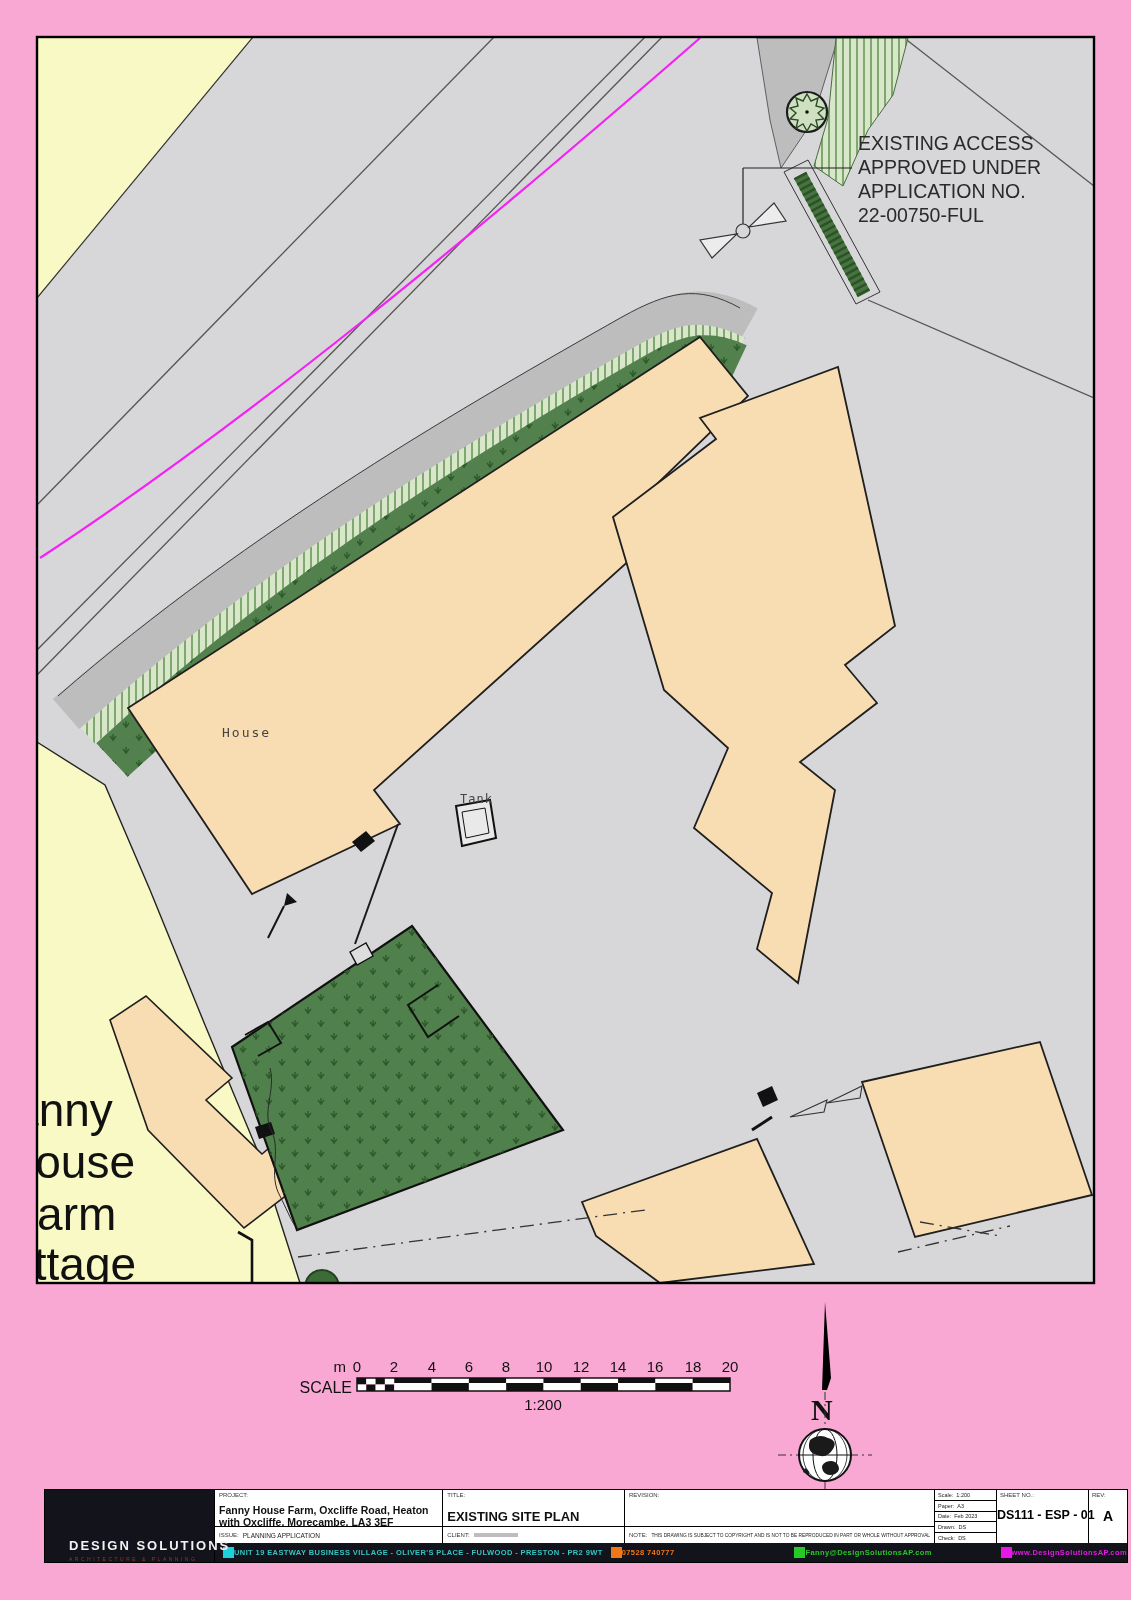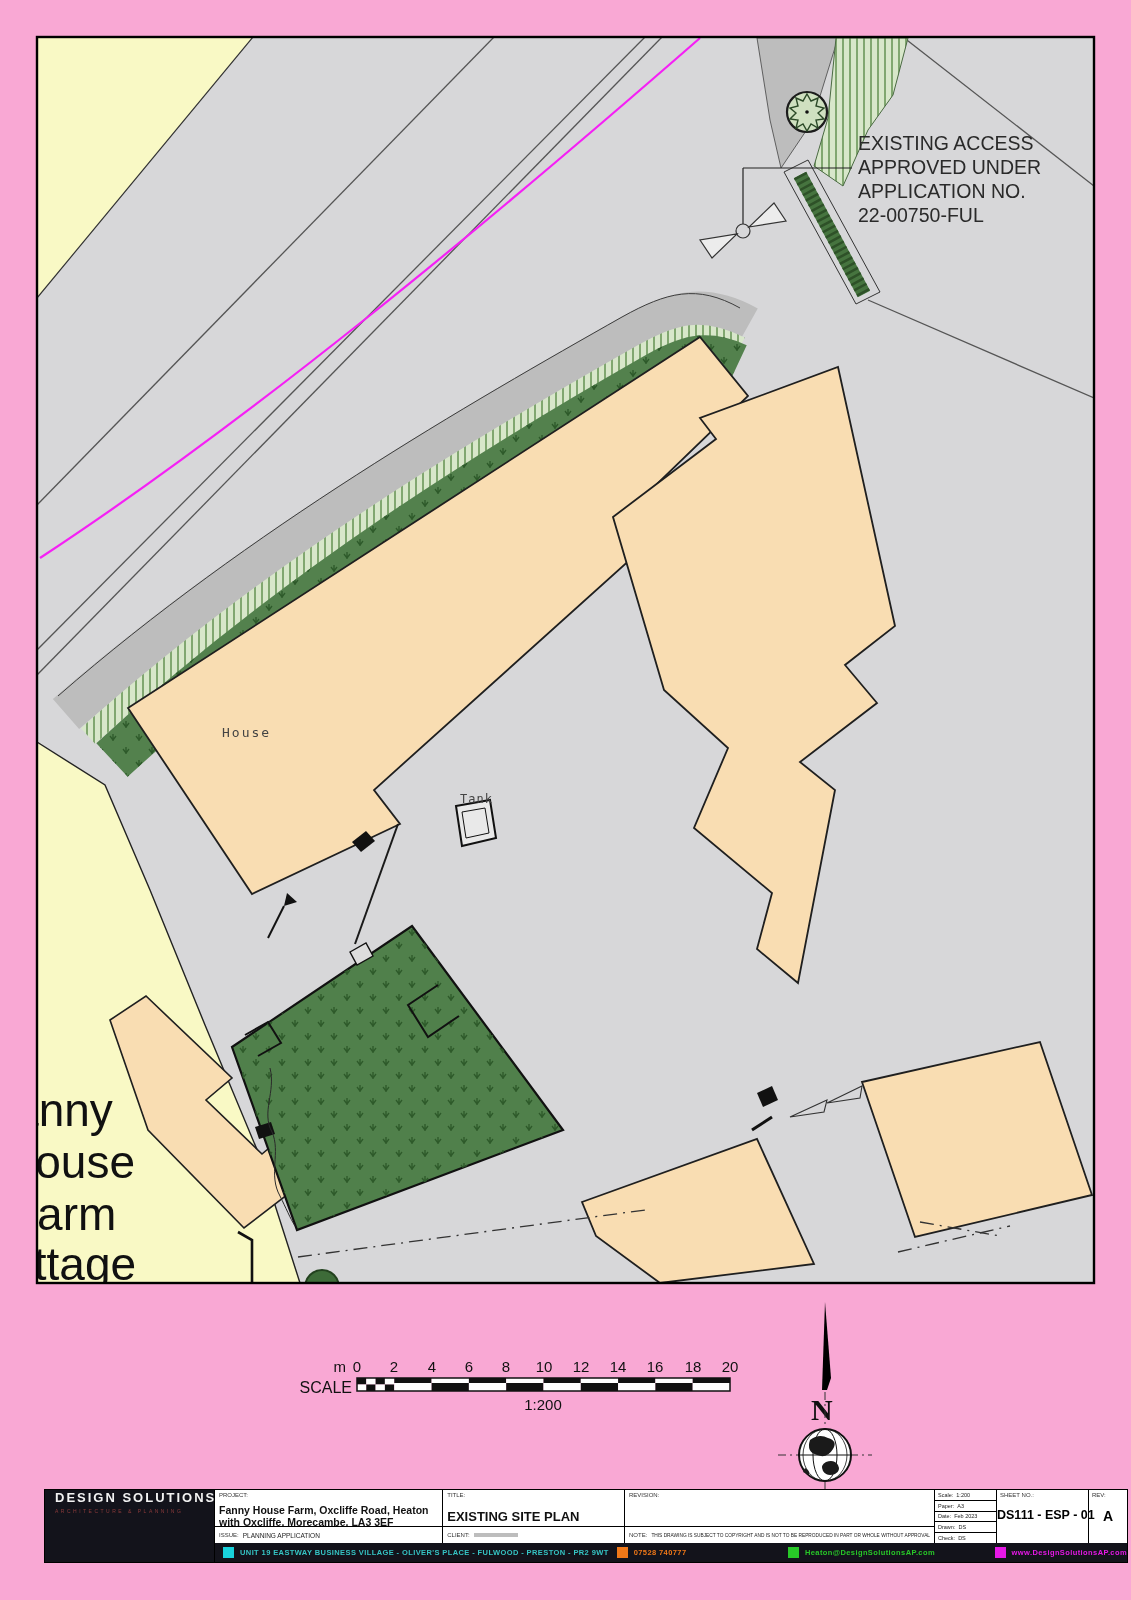--- a/index.html
+++ b/index.html
@@ -5,21 +5,21 @@
   html,body{margin:0;padding:0;background:#fff;}
   .page{position:relative;width:1131px;height:1600px;background:#f9a8d4;
         font-family:"Liberation Sans",sans-serif;overflow:hidden;}
   .plan-svg{position:absolute;left:0;top:0;}
 
   
   .tb{position:absolute;left:44px;top:1489px;width:1084px;height:74px;
       border:1.6px solid #000;background:#fff;display:flex;box-sizing:border-box;}
   .tb *{box-sizing:border-box;}
   .tb-logo{width:170px;background:#13131b;color:#fff;position:relative;
-           display:flex;align-items:flex-start;padding-left:6px;border-right:1px solid #000;}
+           display:flex;align-items:flex-end;padding-left:20px;border-right:1px solid #000;}
   .tb-logo .brandtext{margin-left:4px;}
   .brand-name{font-size:13px;font-weight:bold;letter-spacing:2px;color:#f2f2f2;white-space:nowrap;}
   .brand-tag{font-size:5px;letter-spacing:2.5px;color:#8d3b3b;margin-top:3px;white-space:nowrap;}
   .tb-cols{flex:1;display:flex;flex-direction:column;}
   .tb-top{display:flex;height:53px;}
   .col{border-right:1px solid #000;display:flex;flex-direction:column;}
   .c-project{flex:2.2;}
   .c-title{flex:1.75;}
   .c-rev{flex:1.4;}
   .c-mini{width:62px;}
@@ -33,21 +33,21 @@
   .val-issue{font-size:6.5px;color:#222;}
   .val-note{font-size:4.8px;color:#222;white-space:nowrap;}
   .smudge{display:inline-block;width:44px;height:4px;background:#9a9a9a;opacity:.65;}
   .mini-row{flex:1;border-bottom:1px solid #000;font-size:5.5px;color:#222;
             display:flex;align-items:center;padding-left:3px;gap:3px;white-space:nowrap;}
   .mini-row:last-child{border-bottom:none;}
   .sheet-label{font-size:6px;color:#333;padding:2px 3px;}
   .sheet-val{font-size:12.5px;font-weight:bold;text-align:center;margin-top:8px;white-space:nowrap;}
   .rev-val{font-size:14px;font-weight:bold;text-align:center;margin-top:8px;}
   .tb-strip{height:21px;background:#13131b;display:flex;align-items:center;}
-  .strip-seg{display:flex;align-items:center;gap:6px;height:100%;padding-left:8px;}
+  .strip-seg{display:flex;align-items:center;height:100%;padding-left:8px;}
   .seg-addr{flex:2.2;} .seg-phone{flex:1.75;} .seg-email{flex:1.4;} .seg-web{width:192px;justify-content:flex-end;}
   .sq{width:11px;height:11px;flex:0 0 auto;}
   .strip-txt{font-size:7.5px;font-weight:bold;letter-spacing:.4px;white-space:nowrap;}
 </style>
 </head>
 <body>
 
 <div class="page">
 
 <svg class="plan-svg" width="1131" height="1600" viewBox="0 0 1131 1600">
@@ -324,21 +324,21 @@
       <div class="strip-seg seg-addr">
         <span class="sq" style="background:#19d2dc"></span>
         <span class="strip-txt" style="color:#35c4c4">UNIT 19 EASTWAY BUSINESS VILLAGE - OLIVER'S PLACE - FULWOOD - PRESTON - PR2 9WT</span>
       </div>
       <div class="strip-seg seg-phone">
         <span class="sq" style="background:#f07818"></span>
         <span class="strip-txt" style="color:#f07818">07528 740777</span>
       </div>
       <div class="strip-seg seg-email">
         <span class="sq" style="background:#28c828"></span>
-        <span class="strip-txt" style="color:#28c828">Heaton@DesignSolutionsAP.com</span>
+        <span class="strip-txt" style="color:#28c828">Fanny@DesignSolutionsAP.com</span>
       </div>
       <div class="strip-seg seg-web">
         <span class="sq" style="background:#e618e6"></span>
         <span class="strip-txt" style="color:#e618e6">www.DesignSolutionsAP.com</span>
       </div>
     </div>
   </div>
 </div>
 
 </div>

